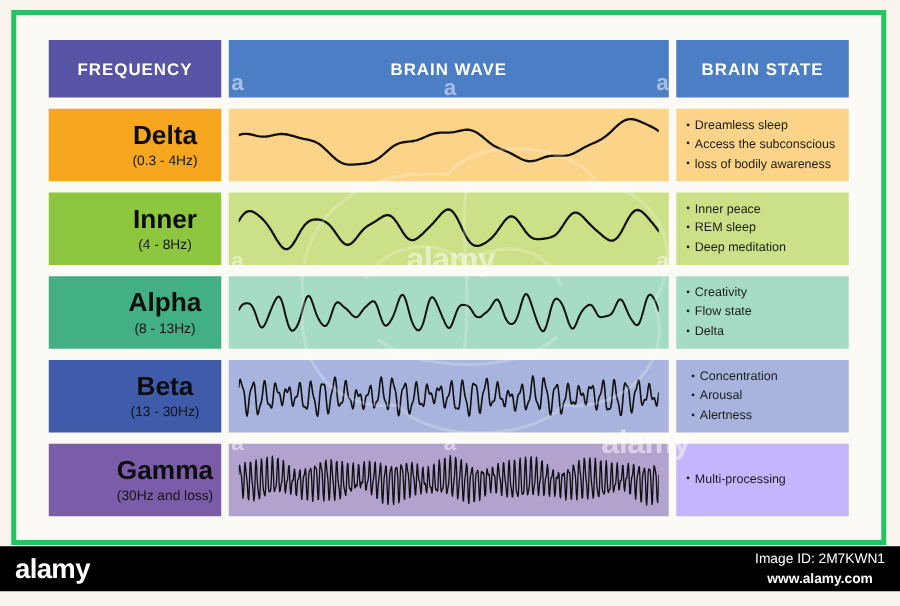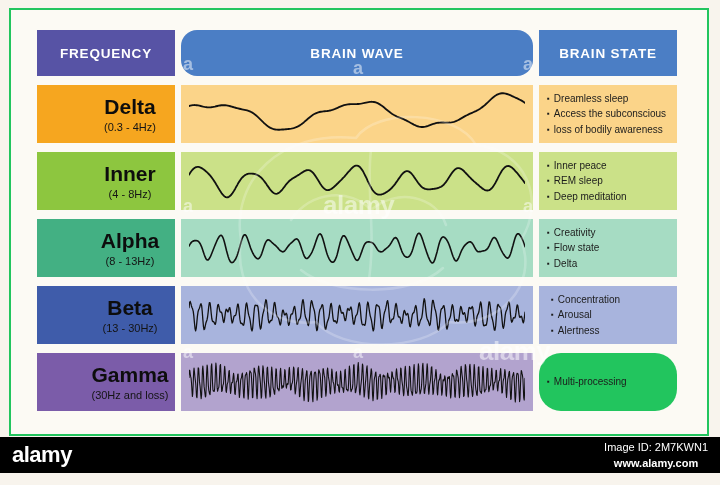--- a/index.html
+++ b/index.html
@@ -4,21 +4,21 @@
 <style>
   html,body { margin:0; padding:0; }
   body {
     width:720px; height:485px;
     background:#f8f4ed;
     font-family:"Liberation Sans", sans-serif;
     position:relative; overflow:hidden;
   }
   .frame {
     position:absolute; left:9px; top:8px; width:700px; height:428px;
-    border:2px solid #22c55e; background:#fcfaf4; box-sizing:border-box;
+    border:4px solid #22c55e; background:#fcfaf4; box-sizing:border-box;
   }
   .table {
     position:absolute; left:26px; top:20px; width:644px;
   }
   .header-row, .row {
     display:grid; grid-template-columns:138px 352px 138px; gap:6px;
   }
   .header-row { height:46px; }
   #rows-container { display:flex; flex-direction:column; gap:9px; margin-top:9px; }
   .row { height:58px; }
@@ -61,21 +61,21 @@
   .alamy-meta { text-align:center; font-size:11px; line-height:1.5; }
   .alamy-meta .site { font-weight:bold; }
 </style>
 </head>
 <body>
 
 <div class="frame">
   <div class="table">
     <div class="header-row">
       <div class="hdr" id="hdr-frequency" style="background: rgb(87, 83, 165);">FREQUENCY</div>
-      <div class="hdr" id="hdr-wave" style="background: rgb(75, 126, 197); border-radius: 16px;">BRAIN WAVE</div>
+      <div class="hdr" id="hdr-wave" style="background: rgb(75, 126, 197);">BRAIN WAVE</div>
       <div class="hdr" id="hdr-state" style="background: rgb(75, 126, 197);">BRAIN STATE</div>
     </div>
     <div id="rows-container">
   <div class="row">
     <div class="cell label-cell" style="background: rgb(246, 166, 31);">
       <div class="wave-name">Delta</div>
       <div class="wave-range">(0.3 - 4Hz)</div>
     </div>
     <div class="cell wave-cell" style="background: rgb(251, 212, 137);">
       <svg viewBox="0 0 340 52" preserveAspectRatio="none">
@@ -151,21 +151,21 @@
   <div class="row">
     <div class="cell label-cell" style="background: rgb(123, 92, 169);">
       <div class="wave-name">Gamma</div>
       <div class="wave-range">(30Hz and loss)</div>
     </div>
     <div class="cell wave-cell" style="background: rgb(178, 163, 206);">
       <svg viewBox="0 0 340 52" preserveAspectRatio="none">
         <path fill="none" stroke="#111" stroke-linecap="round" stroke-linejoin="round" d="M0.0 21.52 L0.4 14.66 L0.8 14.86 L1.3 18.51 L1.7 20.89 L2.1 22.28 L2.5 26.52 L3.0 34.25 L3.4 40.01 L3.8 37.46 L4.3 27.01 L4.7 16.25 L5.1 12.50 L5.5 15.94 L6.0 21.14 L6.4 24.38 L6.8 27.40 L7.2 33.21 L7.6 39.92 L8.1 41.14 L8.5 33.24 L8.9 20.63 L9.3 12.27 L9.8 12.97 L10.2 19.53 L10.6 25.67 L11.1 29.24 L11.5 33.01 L11.9 38.56 L12.3 42.08 L12.8 37.92 L13.2 26.16 L13.6 14.30 L14.0 10.57 L14.5 16.04 L14.9 24.63 L15.3 30.47 L15.7 33.45 L16.1 36.78 L16.6 40.40 L17.0 39.58 L17.4 30.84 L17.8 17.93 L18.3 9.73 L18.7 11.76 L19.1 20.97 L19.6 29.72 L20.0 33.86 L20.4 35.40 L20.8 37.35 L21.3 38.14 L21.7 33.21 L22.1 22.00 L22.5 11.03 L23.0 8.46 L23.4 15.81 L23.8 26.61 L24.2 33.42 L24.6 34.84 L25.1 34.62 L25.5 34.95 L25.9 33.00 L26.4 25.34 L26.8 14.34 L27.2 7.77 L27.6 11.21 L28.1 21.94 L28.5 31.67 L28.9 34.94 L29.3 33.50 L29.7 31.97 L30.2 31.08 L30.6 27.24 L31.0 18.76 L31.4 10.32 L31.9 9.23 L32.3 17.41 L32.7 28.70 L33.1 35.02 L33.6 34.25 L34.0 30.82 L34.4 28.99 L34.9 27.64 L35.3 23.00 L35.7 15.41 L36.1 10.86 L36.5 14.76 L37.0 25.20 L37.4 34.24 L37.8 35.94 L38.3 31.91 L38.7 28.07 L39.1 27.05 L39.5 25.84 L39.9 21.23 L40.4 15.54 L40.8 14.98 L41.2 22.17 L41.6 32.11 L42.1 36.98 L42.5 34.31 L42.9 28.83 L43.4 26.24 L43.8 26.65 L44.2 25.68 L44.6 21.41 L45.1 17.61 L45.5 20.21 L45.9 28.97 L46.3 36.99 L46.8 37.93 L47.2 32.58 L47.6 27.08 L48.0 25.38 L48.4 25.30 L48.9 22.82 L49.3 18.65 L49.7 18.33 L50.1 25.27 L50.6 35.50 L51.0 40.93 L51.4 37.72 L51.9 29.90 L52.3 24.23 L52.7 22.73 L53.1 21.96 L53.5 19.25 L54.0 17.38 L54.4 21.42 L54.8 31.42 L55.3 40.51 L55.7 41.36 L56.1 33.79 L56.5 24.52 L57.0 19.65 L57.4 18.96 L57.8 18.42 L58.2 17.01 L58.6 18.64 L59.1 26.49 L59.5 37.15 L59.9 42.46 L60.3 37.78 L60.8 26.89 L61.2 17.97 L61.6 15.20 L62.0 16.08 L62.5 16.68 L62.9 17.58 L63.3 22.71 L63.8 32.56 L64.2 41.05 L64.6 40.80 L65.0 31.11 L65.5 19.12 L65.9 12.67 L66.3 13.06 L66.7 15.90 L67.2 18.02 L67.6 21.32 L68.0 28.77 L68.4 38.11 L68.9 42.12 L69.3 36.01 L69.7 23.32 L70.1 13.00 L70.5 10.75 L71.0 14.56 L71.4 18.99 L71.8 22.27 L72.3 27.15 L72.7 35.04 L73.1 41.53 L73.5 39.97 L74.0 29.33 L74.4 16.58 L74.8 10.39 L75.2 12.96 L75.7 19.33 L76.1 24.26 L76.5 27.78 L76.9 32.97 L77.4 39.42 L77.8 41.62 L78.2 34.99 L78.6 22.36 L79.0 12.50 L79.5 11.77 L79.9 18.34 L80.3 25.51 L80.8 29.50 L81.2 32.28 L81.6 36.63 L82.0 40.43 L82.5 38.19 L82.9 28.27 L83.3 16.62 L83.7 11.71 L84.2 16.17 L84.6 24.73 L85.0 30.60 L85.4 32.52 L85.8 34.05 L86.3 37.02 L86.7 37.89 L87.1 32.23 L87.5 21.48 L88.0 13.25 L88.4 13.85 L88.8 21.80 L89.3 29.78 L89.7 32.75 L90.1 32.33 L90.5 32.85 L91.0 34.56 L91.4 33.03 L91.8 25.60 L92.2 16.32 L92.7 12.79 L93.1 17.95 L93.5 26.84 L93.9 32.07 L94.4 31.60 L94.8 29.60 L95.2 29.95 L95.6 30.91 L96.0 27.87 L96.5 20.32 L96.9 14.04 L97.3 15.11 L97.7 22.80 L98.2 30.17 L98.6 31.96 L99.0 29.36 L99.4 27.50 L99.9 28.24 L100.3 27.88 L100.7 22.70 L101.1 15.05 L101.6 11.98 L102.0 17.37 L102.4 27.21 L102.8 33.67 L103.3 33.30 L103.7 29.64 L104.1 27.59 L104.5 27.10 L105.0 24.09 L105.4 17.25 L105.8 11.57 L106.3 13.48 L106.7 23.20 L107.1 33.64 L107.5 37.48 L108.0 34.28 L108.4 29.40 L108.8 26.79 L109.2 24.78 L109.7 19.98 L110.1 13.70 L110.5 12.14 L110.9 19.36 L111.4 31.57 L111.8 40.07 L112.2 39.78 L112.6 33.58 L113.1 27.78 L113.5 24.76 L113.9 21.74 L114.3 16.71 L114.8 13.12 L115.2 16.67 L115.6 27.91 L116.0 39.74 L116.5 43.88 L116.9 38.79 L117.3 30.31 L117.7 24.51 L118.1 21.74 L118.6 18.74 L119.0 15.15 L119.4 15.53 L119.8 23.67 L120.3 36.33 L120.7 44.78 L121.1 43.12 L121.5 33.92 L122.0 24.80 L122.4 20.30 L122.8 18.65 L123.3 16.69 L123.7 15.66 L124.1 20.11 L124.5 30.96 L125.0 41.99 L125.4 44.89 L125.8 37.60 L126.2 26.29 L126.7 18.68 L127.1 16.68 L127.5 16.72 L127.9 16.38 L128.3 18.17 L128.8 25.59 L129.2 36.60 L129.6 43.46 L130.1 40.21 L130.5 29.10 L130.9 18.46 L131.3 14.26 L131.8 15.29 L132.2 16.94 L132.6 18.11 L133.0 22.11 L133.5 30.74 L133.9 39.51 L134.3 40.94 L134.7 32.66 L135.2 20.62 L135.6 13.27 L136.0 13.39 L136.4 16.94 L136.8 19.42 L137.3 21.45 L137.7 26.58 L138.1 34.61 L138.5 39.59 L139.0 35.86 L139.4 24.97 L139.8 15.00 L140.3 12.49 L140.7 16.46 L141.1 21.09 L141.5 23.22 L141.9 25.33 L142.4 30.54 L142.8 36.67 L143.2 37.49 L143.7 30.12 L144.1 19.44 L144.5 13.66 L144.9 16.00 L145.3 22.08 L145.8 25.92 L146.2 26.74 L146.6 28.48 L147.1 33.12 L147.5 36.80 L147.9 34.07 L148.3 25.21 L148.8 17.08 L149.2 16.19 L149.6 21.88 L150.0 27.73 L150.4 29.28 L150.9 28.51 L151.3 30.29 L151.7 34.51 L152.2 35.78 L152.6 30.13 L153.0 20.81 L153.4 15.55 L153.8 18.41 L154.3 25.73 L154.7 30.82 L155.1 31.55 L155.6 31.50 L156.0 33.82 L156.4 36.11 L156.8 33.09 L157.3 24.01 L157.7 15.15 L158.1 13.80 L158.5 20.62 L159.0 29.20 L159.4 33.41 L159.8 33.36 L160.2 33.30 L160.7 34.65 L161.1 33.64 L161.5 26.61 L161.9 16.32 L162.3 10.59 L162.8 14.42 L163.2 24.52 L163.6 32.92 L164.0 35.23 L164.5 33.86 L164.9 32.98 L165.3 32.30 L165.8 27.82 L166.2 18.47 L166.6 9.84 L167.0 9.38 L167.4 18.32 L167.9 29.91 L168.3 36.27 L168.7 35.77 L169.2 32.74 L169.6 30.62 L170.0 27.70 L170.4 20.80 L170.8 11.65 L171.3 7.28 L171.7 12.82 L172.1 25.25 L172.5 35.80 L173.0 38.41 L173.4 34.74 L173.8 30.28 L174.2 27.12 L174.7 22.63 L175.1 15.12 L175.5 8.65 L175.9 9.92 L176.4 20.44 L176.8 33.58 L177.2 40.49 L177.6 38.46 L178.1 32.17 L178.5 27.13 L178.9 23.66 L179.3 18.76 L179.8 12.54 L180.2 10.33 L180.6 16.95 L181.0 29.97 L181.5 40.66 L181.9 42.21 L182.3 35.91 L182.8 28.45 L183.2 24.07 L183.6 21.18 L184.0 16.98 L184.4 13.33 L184.9 15.65 L185.3 25.86 L185.7 38.23 L186.2 44.00 L186.6 39.96 L187.0 31.06 L187.4 24.36 L187.8 21.76 L188.3 20.02 L188.7 17.17 L189.1 16.46 L189.6 22.33 L190.0 33.57 L190.4 42.52 L190.8 42.39 L191.3 34.15 L191.7 25.12 L192.1 20.96 L192.5 20.65 L192.9 20.02 L193.4 18.53 L193.8 20.31 L194.2 28.08 L194.7 37.86 L195.1 41.84 L195.5 36.54 L195.9 26.66 L196.3 19.96 L196.8 19.25 L197.2 20.83 L197.6 20.72 L198.1 20.18 L198.5 23.60 L198.9 31.54 L199.3 38.21 L199.8 37.20 L200.2 28.81 L200.6 20.12 L201.0 17.35 L201.5 19.79 L201.9 22.09 L202.3 21.65 L202.7 21.60 L203.2 25.86 L203.6 32.73 L204.0 35.73 L204.4 31.16 L204.9 22.15 L205.3 16.21 L205.7 16.86 L206.1 20.66 L206.6 22.50 L207.0 22.23 L207.4 24.13 L207.8 30.19 L208.3 35.98 L208.7 35.01 L209.1 26.43 L209.5 16.78 L210.0 13.31 L210.4 16.68 L210.8 21.58 L211.2 23.89 L211.7 25.21 L212.1 29.31 L212.5 35.51 L212.9 37.85 L213.3 31.87 L213.8 20.68 L214.2 12.64 L214.6 13.04 L215.0 19.27 L215.5 25.03 L215.9 27.76 L216.3 30.28 L216.7 35.05 L217.2 39.09 L217.6 36.56 L218.0 26.38 L218.4 15.05 L218.9 10.89 L219.3 15.80 L219.7 24.24 L220.1 30.00 L220.6 32.52 L221.0 35.20 L221.4 38.80 L221.8 38.99 L222.3 31.65 L222.7 19.44 L223.1 10.84 L223.5 12.06 L224.0 20.98 L224.4 30.10 L224.8 34.59 L225.3 36.00 L225.7 37.68 L226.1 38.72 L226.5 34.64 L226.9 24.05 L227.4 12.79 L227.8 9.26 L228.2 16.00 L228.7 27.20 L229.1 34.98 L229.5 36.99 L229.9 36.64 L230.3 36.62 L230.8 34.69 L231.2 27.26 L231.6 15.99 L232.1 8.48 L232.5 11.05 L232.9 21.92 L233.3 32.86 L233.8 37.43 L234.2 36.37 L234.6 34.28 L235.0 32.62 L235.4 28.32 L235.9 19.41 L236.3 10.15 L236.7 8.12 L237.2 16.13 L237.6 28.54 L238.0 36.63 L238.4 36.97 L238.8 33.25 L239.3 30.19 L239.7 27.60 L240.1 22.13 L240.6 13.81 L241.0 8.48 L241.4 12.07 L241.8 23.39 L242.3 34.35 L242.7 37.82 L243.1 34.17 L243.5 29.13 L244.0 26.29 L244.4 23.67 L244.8 18.27 L245.2 12.09 L245.7 11.34 L246.1 19.18 L246.5 30.91 L246.9 37.96 L247.4 36.43 L247.8 30.26 L248.2 25.69 L248.6 24.13 L249.1 22.07 L249.5 17.51 L249.9 14.10 L250.3 17.31 L250.8 27.11 L251.2 36.52 L251.6 38.48 L252.0 33.05 L252.5 26.55 L252.9 24.01 L253.3 24.13 L253.7 22.60 L254.2 19.02 L254.6 18.19 L255.0 23.95 L255.4 33.29 L255.8 38.65 L256.3 35.88 L256.7 28.68 L257.1 23.98 L257.6 24.04 L258.0 24.90 L258.4 22.94 L258.8 20.16 L259.3 21.97 L259.7 29.85 L260.1 38.18 L260.5 39.72 L260.9 33.42 L261.4 25.33 L261.8 21.56 L262.2 22.08 L262.6 22.44 L263.1 20.78 L263.5 20.72 L263.9 26.37 L264.3 35.74 L264.8 41.35 L265.2 37.95 L265.6 28.31 L266.1 20.15 L266.5 17.98 L266.9 19.46 L267.3 20.19 L267.8 20.13 L268.2 23.41 L268.6 31.67 L269.0 39.92 L269.4 40.71 L269.9 32.29 L270.3 20.95 L270.7 14.56 L271.1 14.98 L271.6 17.95 L272.0 19.76 L272.4 21.93 L272.9 27.93 L273.3 36.60 L273.7 41.20 L274.1 36.28 L274.6 24.27 L275.0 13.72 L275.4 10.92 L275.8 14.53 L276.3 19.04 L276.7 22.05 L277.1 26.11 L277.5 33.26 L277.9 39.87 L278.4 39.23 L278.8 29.32 L279.2 16.35 L279.6 9.22 L280.1 11.11 L280.5 17.58 L280.9 22.98 L281.4 26.60 L281.8 31.47 L282.2 37.80 L282.6 40.49 L283.1 34.50 L283.5 21.77 L283.9 10.89 L284.3 9.04 L284.8 15.43 L285.2 23.45 L285.6 28.47 L286.0 31.72 L286.4 36.06 L286.9 39.96 L287.3 38.04 L287.7 28.08 L288.2 15.51 L288.6 9.25 L289.0 13.09 L289.4 22.43 L289.9 29.97 L290.3 33.28 L290.7 35.29 L291.1 38.13 L291.6 38.85 L292.0 32.96 L292.4 21.41 L292.8 11.82 L293.3 11.41 L293.7 19.72 L294.1 29.51 L294.5 34.60 L294.9 35.38 L295.4 35.88 L295.8 36.97 L296.2 34.76 L296.7 26.49 L297.1 15.96 L297.5 11.20 L297.9 16.19 L298.3 26.54 L298.8 34.20 L299.2 35.64 L299.6 34.06 L300.1 33.55 L300.5 33.29 L300.9 29.11 L301.3 20.39 L301.8 12.89 L302.2 13.37 L302.6 21.93 L303.0 31.50 L303.4 35.24 L303.9 33.13 L304.3 30.31 L304.7 29.77 L305.1 28.86 L305.6 23.83 L306.0 16.29 L306.4 12.78 L306.8 17.54 L307.3 27.11 L307.7 33.60 L308.1 33.00 L308.6 28.69 L309.0 26.28 L309.4 26.62 L309.8 25.56 L310.3 20.52 L310.7 14.77 L311.1 14.91 L311.5 22.42 L311.9 31.33 L312.4 34.55 L312.8 31.20 L313.2 26.52 L313.6 24.83 L314.1 24.58 L314.5 21.60 L314.9 15.91 L315.4 13.17 L315.8 18.22 L316.2 28.65 L316.6 36.50 L317.1 36.37 L317.5 30.57 L317.9 25.36 L318.3 23.48 L318.8 22.03 L319.2 18.06 L319.6 14.07 L320.0 15.92 L320.4 25.32 L320.9 36.37 L321.3 40.85 L321.7 36.50 L322.1 28.58 L322.6 23.36 L323.0 21.57 L323.4 19.64 L323.9 16.33 L324.3 15.75 L324.7 22.33 L325.1 34.06 L325.6 42.81 L326.0 42.14 L326.4 33.68 L326.8 24.81 L327.3 20.54 L327.7 19.50 L328.1 18.10 L328.5 16.89 L328.9 20.34 L329.4 30.29 L329.8 41.41 L330.2 45.31 L330.7 38.96 L331.1 27.80 L331.5 19.78 L331.9 17.60 L332.4 17.98 L332.8 17.95 L333.2 19.48 L333.6 26.31 L334.1 37.22 L334.5 44.85 L334.9 42.59 L335.3 31.70 L335.8 20.26 L336.2 15.05 L336.6 15.75 L337.0 17.79 L337.4 19.37 L337.9 23.37 L338.3 31.93 L338.7 41.16 L339.2 43.42 L339.6 35.45 L340.0 22.53" stroke-width="1.1"></path>
       </svg>
     </div>
-    <div class="cell state-cell" style="background: #22c55e; border-radius: 22px;">
+    <div class="cell state-cell" style="background: #c4b5fd;">
       <ul>
               <li>Multi-processing</li>
             </ul>
     </div>
   </div>
 </div>
   </div>
 
   <svg class="brain-sketch" viewBox="0 0 380 330">
     <g fill="none" stroke="#ffffff" stroke-width="2.5" stroke-linecap="round">

